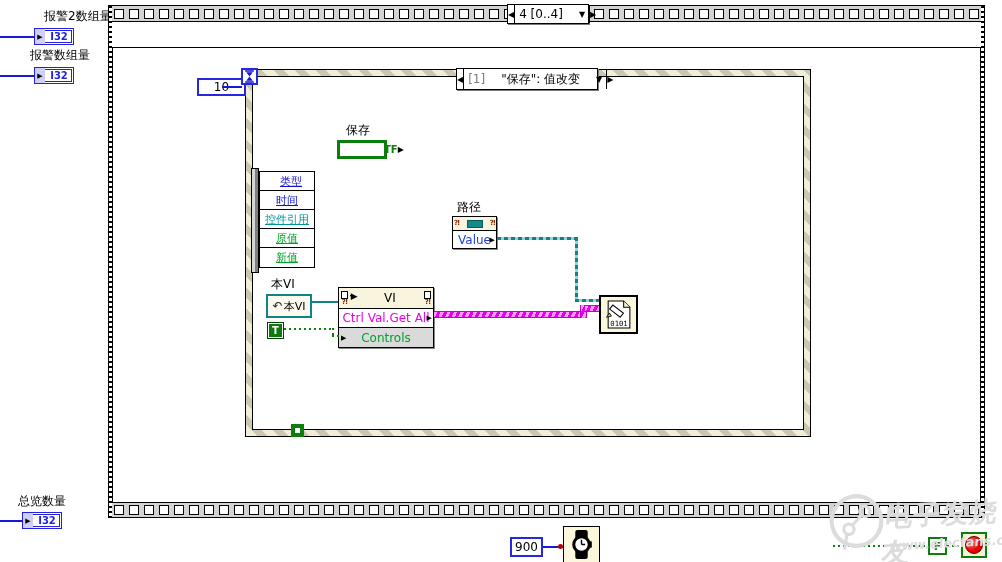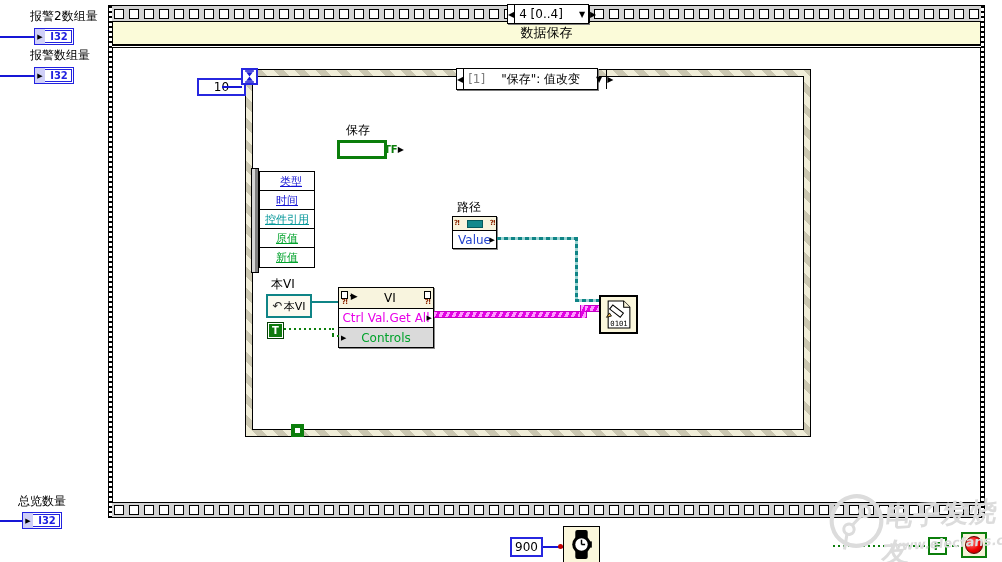--- a/index.html
+++ b/index.html
@@ -99,21 +99,21 @@
   
   .wm{position:absolute;color:#DCDCDC;pointer-events:none;}
   .wm-brand{font-size:27px;font-weight:bold;transform:skewX(-8deg) rotate(-3deg);letter-spacing:1px;}
   .wm-site{font-size:13px;font-weight:bold;transform:skewX(-8deg) rotate(-3deg);}
 </style>
 </head>
 <body>
 
 <div class="page">
 
-  <div class="lbl" style="left:30px;top:9px;">报警2数组量</div>
+  <div class="lbl" style="left:44px;top:9px;">报警2数组量</div>
   <div class="i32" style="left:34px;top:28px;">
     <span class="tri">▶</span>
     <span class="dt">I32</span>
   </div>
   <div class="wire w-blue" style="left:0;top:36px;width:34px;height:2px;"></div>
 
   <div class="lbl" style="left:30px;top:48px;">报警数组量</div>
   <div class="i32" style="left:34px;top:67px;">
     <span class="tri">▶</span>
     <span class="dt">I32</span>
@@ -243,21 +243,20 @@
         <i></i>
         <i></i>
         <i></i>
         <i></i>
         <i></i>
         <i></i>
         <i></i>
       </div>
     <div class="saw l"></div>
     <div class="saw r"></div>
-    <div class="seq-band">数据保存</div>
     <div class="seq-content"></div>
   </div>
 
   <div class="selector" style="left:507px;top:4px;width:80px;height:18px;">
     <span class="sel-arr first">◀</span>
     <span class="sel-mid">
       <span>4 [0..4]</span>
       <span class="sel-drop">▼</span>
     </span>
     <span class="sel-arr last">▶</span>

